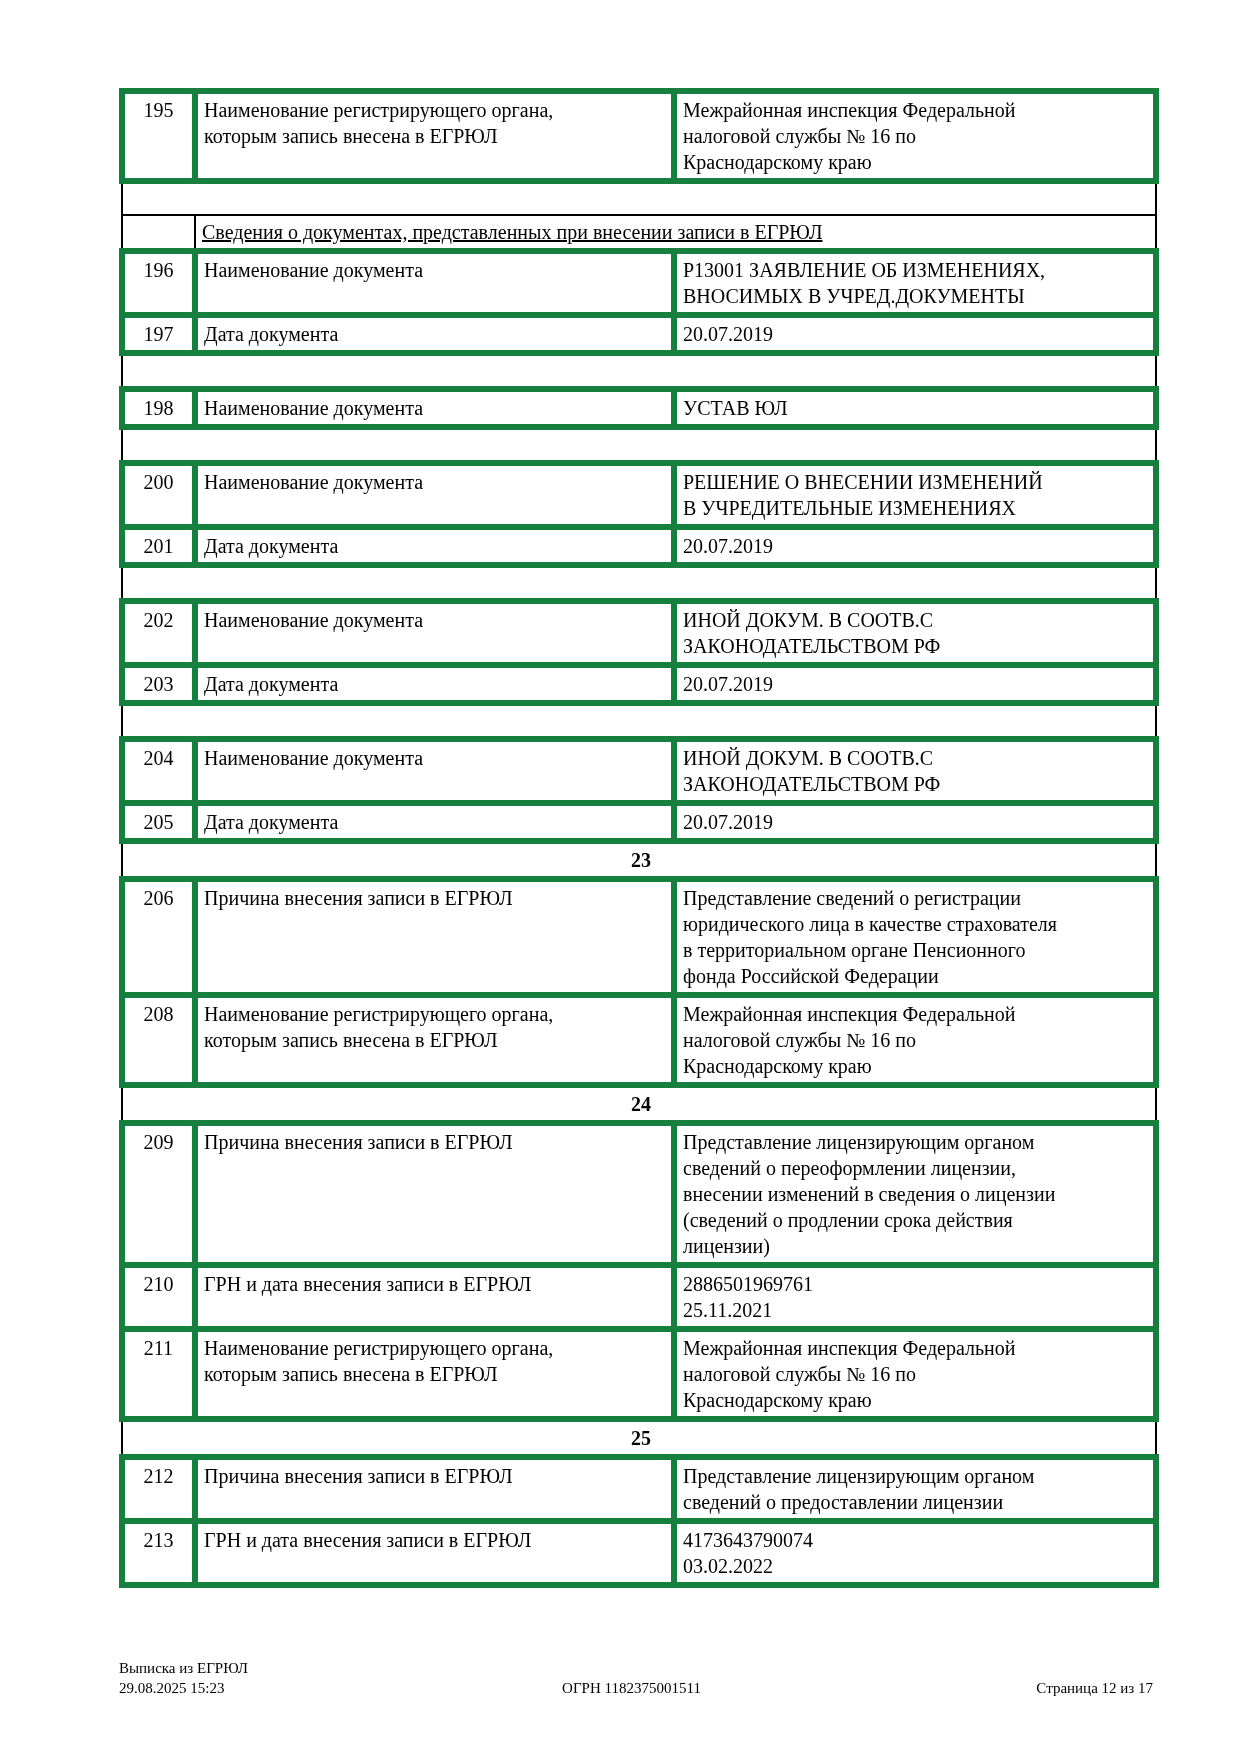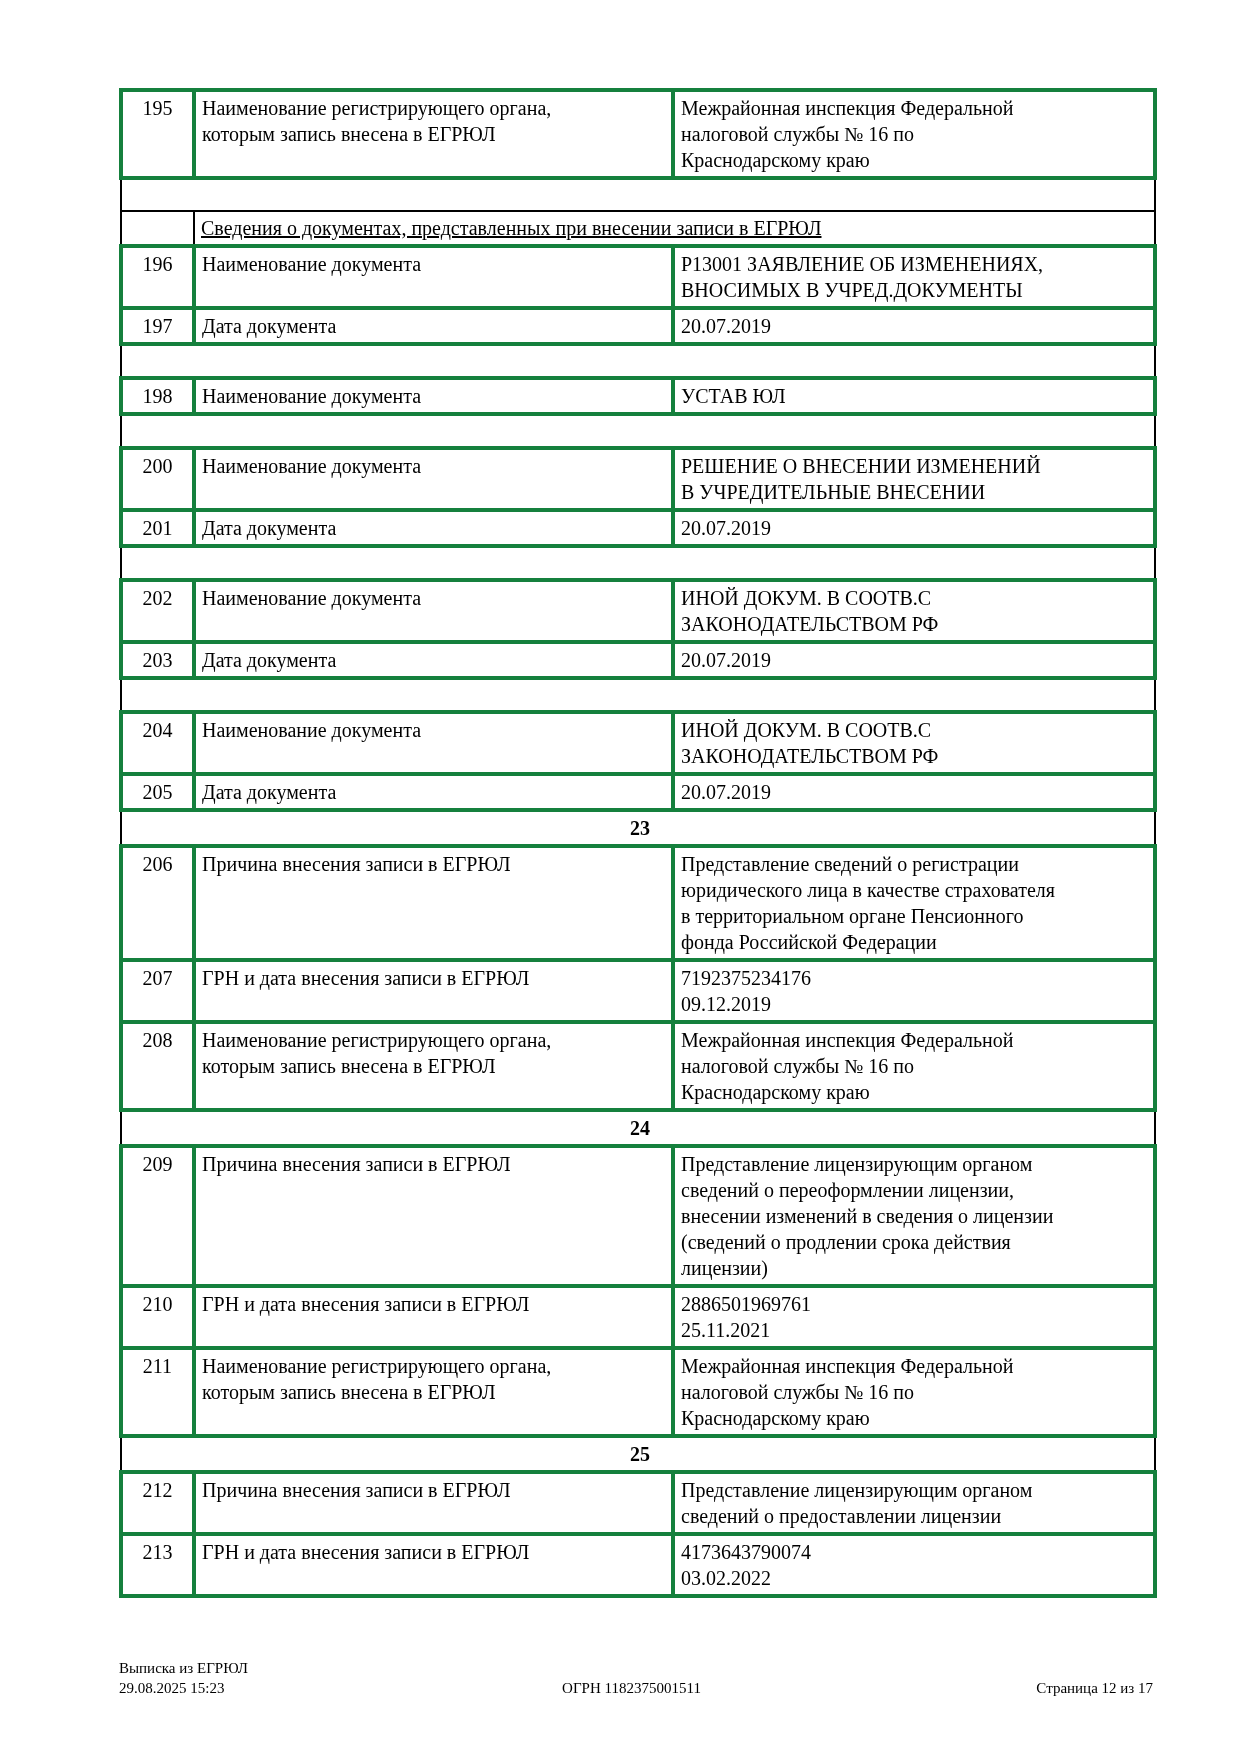--- a/index.html
+++ b/index.html
@@ -29,21 +29,21 @@
     table-layout: fixed;
   }
   table.registry td {
     font-size: 20px;
     line-height: 26px;
     vertical-align: top;
     padding: 3px 6px;
     word-wrap: break-word;
   }
   tr.record td {
-    border: 4px solid #15803d;
+    border: 6px solid #15803d;
   }
   td.c-num {
     text-align: center;
     padding-left: 2px;
     padding-right: 2px;
   }
   tr.spacer td {
     border-left: 2px solid #000;
     border-right: 2px solid #000;
     border-top: none;
@@ -154,21 +154,21 @@
         <tr class="spacer">
           <td colspan="3"></td>
         </tr>
         <tr class="record">
           <td class="c-num">200</td>
           <td class="c-label">
             <div>Наименование документа</div>
           </td>
           <td class="c-value">
             <div>РЕШЕНИЕ О ВНЕСЕНИИ ИЗМЕНЕНИЙ</div>
-            <div>В УЧРЕДИТЕЛЬНЫЕ ВНЕСЕНИИ</div>
+            <div>В УЧРЕДИТЕЛЬНЫЕ ИЗМЕНЕНИЯХ</div>
           </td>
         </tr>
         <tr class="record">
           <td class="c-num">201</td>
           <td class="c-label">
             <div>Дата документа</div>
           </td>
           <td class="c-value">
             <div>20.07.2019</div>
           </td>
@@ -223,30 +223,20 @@
         <tr class="record">
           <td class="c-num">206</td>
           <td class="c-label">
             <div>Причина внесения записи в ЕГРЮЛ</div>
           </td>
           <td class="c-value">
             <div>Представление сведений о регистрации</div>
             <div>юридического лица в качестве страхователя</div>
             <div>в территориальном органе Пенсионного</div>
             <div>фонда Российской Федерации</div>
-          </td>
-        </tr>
-        <tr class="record">
-          <td class="c-num">207</td>
-          <td class="c-label">
-            <div>ГРН и дата внесения записи в ЕГРЮЛ</div>
-          </td>
-          <td class="c-value">
-            <div>7192375234176</div>
-            <div>09.12.2019</div>
           </td>
         </tr>
         <tr class="record">
           <td class="c-num">208</td>
           <td class="c-label">
             <div>Наименование регистрирующего органа,</div>
             <div>которым запись внесена в ЕГРЮЛ</div>
           </td>
           <td class="c-value">
             <div>Межрайонная инспекция Федеральной</div>

